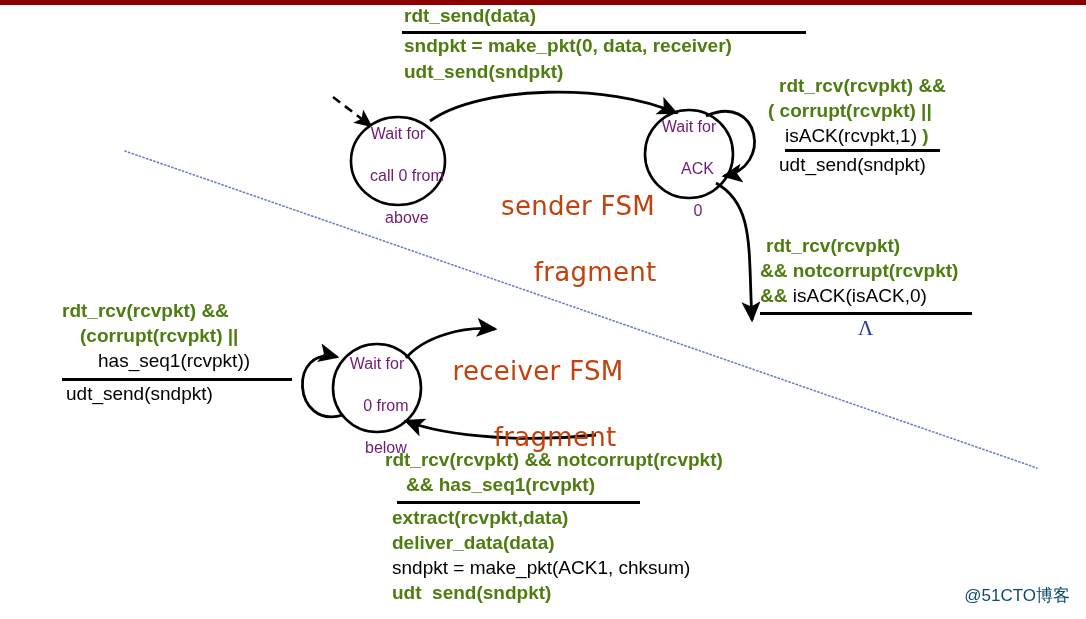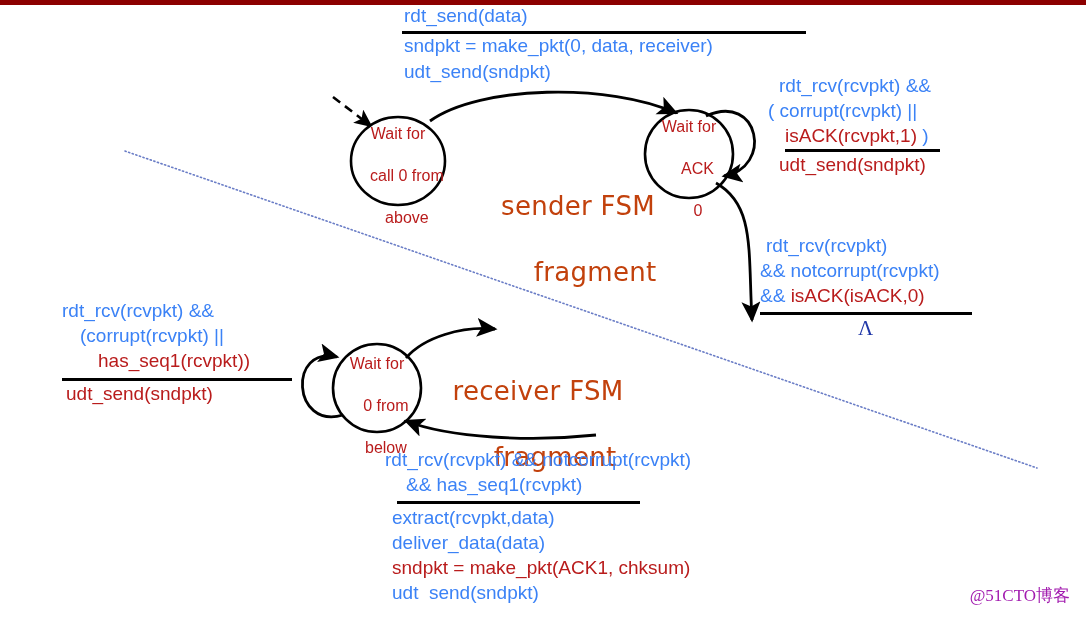--- a/index.html
+++ b/index.html
@@ -32,29 +32,29 @@
     pointer-events: none;
   }
   .txt {
     position: absolute;
     white-space: pre;
     font-family: "Liberation Sans", sans-serif;
     font-size: 19px;
     line-height: 25px;
     color: #2037a8;
   }
-  .blue { color: #3b82f6; }
-  .red  { color: #b91c1c; text-align: center; }
+  .blue { color: #4d7c0f; font-weight: bold; }
+  .red  { color: #000000; text-align: center; }
   .statelabel {
     position: absolute;
     text-align: center;
     font-family: "Liberation Sans", sans-serif;
     font-size: 16px;
     line-height: 21px;
-    color: #b91c1c;
+    color: #701a75;
     white-space: pre;
   }
   .fsmlabel {
     position: absolute;
     font-family: "DejaVu Sans", sans-serif;
     font-size: 26px;
     line-height: 33px;
     color: #c2410c;
     white-space: pre;
     text-align: center;
@@ -63,23 +63,23 @@
   .lambda {
     position: absolute;
     font-family: "Liberation Serif", serif;
     font-size: 21px;
     color: #2037a8;
   }
   #watermark {
     position: absolute;
     right: 16px;
     bottom: 12px;
-    font-family: Liberation Serif, serif;
+    font-family: Liberation Sans, sans-serif;
     font-size: 17px;
-    color: #a21caf;
+    color: #0c4a6e;
     white-space: pre;
   }
   .rule {
     position: absolute;
     background: #000000;
     height: 3px;
   }
 </style>
 </head>
 <body>
@@ -153,21 +153,21 @@
   <div class="txt blue" style="left:62px; top:298px;">rdt_rcv(rcvpkt) &amp;&amp;</div>
   <div class="txt blue" style="left:80px; top:323px;">(corrupt(rcvpkt) ||</div>
   <div class="txt red" style="left:98px; top:348px;">has_seq1(rcvpkt))</div>
   <div class="rule" style="left:62px; top:378px; width:230px;"></div>
   <div class="txt red" style="left:66px; top:381px;">udt_send(sndpkt)</div>
 
   <div class="statelabel" style="left:332px; top:353px; width:90px;"><span>Wait for</span><br>
     <span>0 from</span><br>
     <span>below</span></div>
 
-  <div class="fsmlabel" style="left:428px; top:355px; width:220px;margin-top:20px;"><span>receiver FSM</span><br>
+  <div class="fsmlabel" style="left:428px; top:355px; width:220px;"><span>receiver FSM</span><br>
     <span>fragment</span></div>
 
   <div class="txt blue" style="left:385px; top:447px;">rdt_rcv(rcvpkt) &amp;&amp; notcorrupt(rcvpkt)</div>
   <div class="txt blue" style="left:406px; top:472px;">&amp;&amp; has_seq1(rcvpkt)</div>
   <div class="rule" style="left:397px; top:501px; width:243px;"></div>
   <div class="txt blue" style="left:392px; top:530px;">deliver_data(data)</div>
   <div class="txt blue" style="left:392px; top:505px;">extract(rcvpkt,data)</div>
   <div class="txt red" style="left:392px; top:555px;">sndpkt = make_pkt(ACK1, chksum)</div>
   <div class="txt blue" style="left:392px; top:580px;">udt  send(sndpkt)</div>
 

